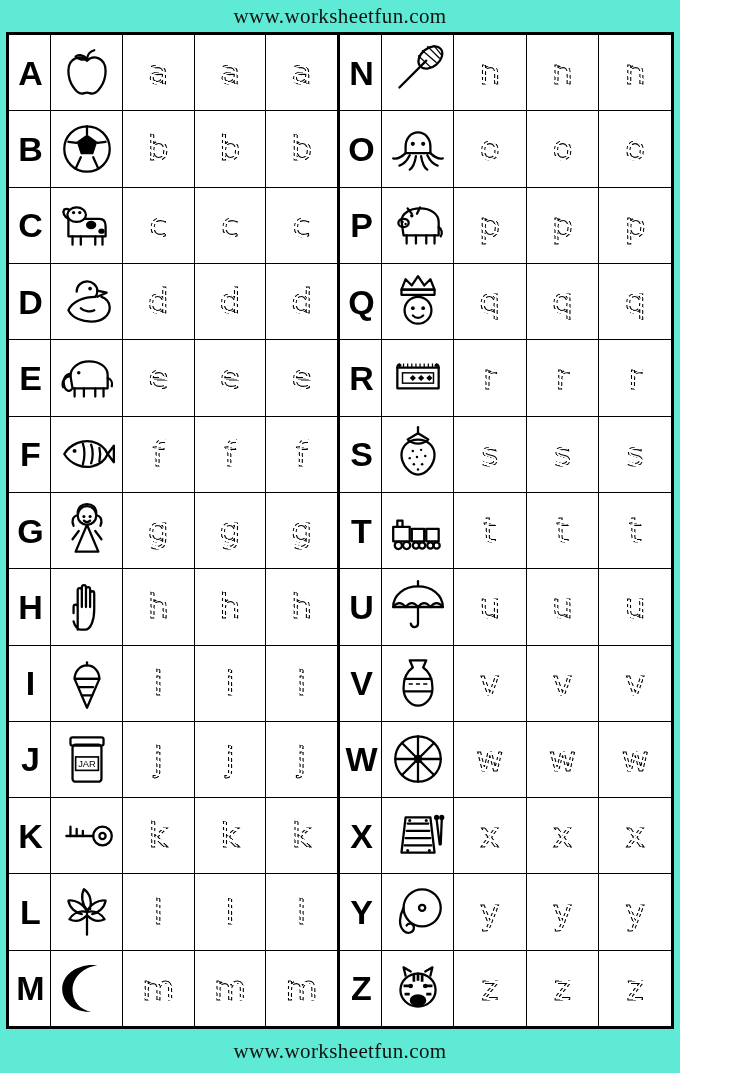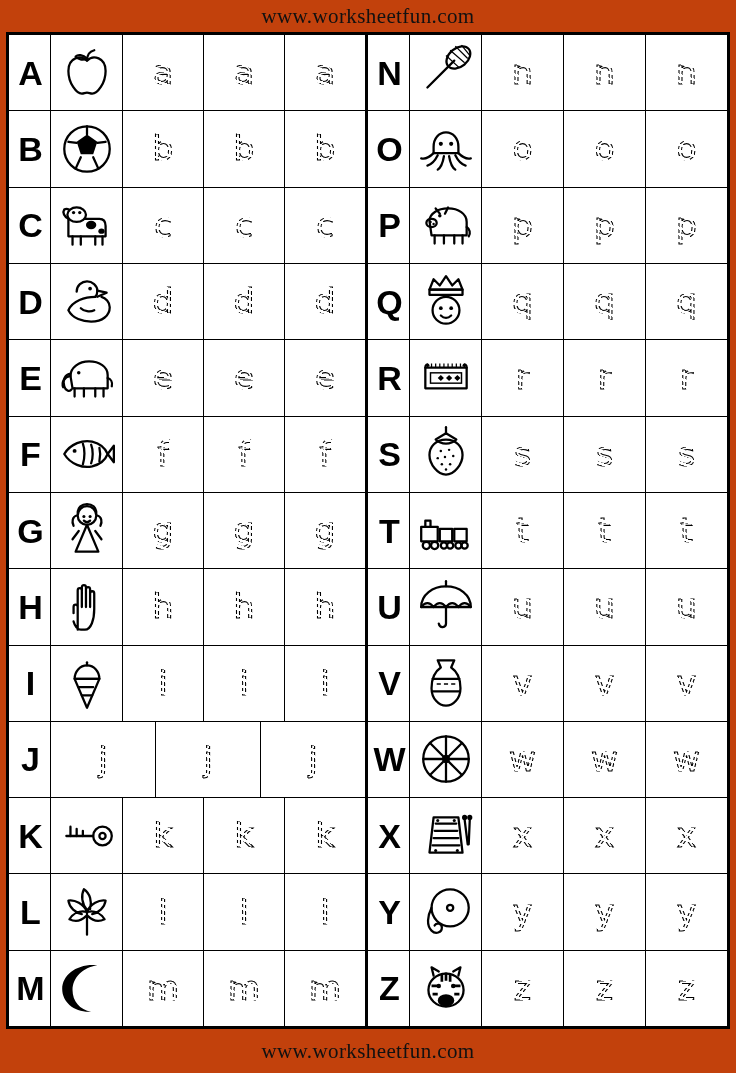--- a/index.html
+++ b/index.html
@@ -8,26 +8,26 @@
     background: #ffffff;
   }
   body {
     width: 736px;
     height: 1073px;
     font-family: "Liberation Sans", sans-serif;
     overflow: hidden;
     position: relative;
   }
   .page {
-    width: 736px;
+    width: 680px;
     height: 1073px;
     box-sizing: border-box;
     display: flex;
     flex-direction: column;
-    background: #c2410c;
+    background: #5eead4;
   }
   .site-header, .site-footer {
     text-align: center;
     font-family: "Liberation Serif", serif;
     font-size: 21px;
     color: #111;
     letter-spacing: 0.4px;
   }
   .site-header {
     height: 32px;
@@ -337,20 +337,30 @@
           </div>
           <div class="cell cell-trace">
             <span class="trace-wrap"><span class="trace-glyph">i</span></span>
           </div>
           <div class="cell cell-trace">
             <span class="trace-wrap"><span class="trace-glyph">i</span></span>
           </div>
         </div>
         <div class="row">
           <div class="cell cell-letter">J</div>
+          <div class="cell cell-pic">
+            <span class="pic">
+              <svg viewBox="0 0 60 60">
+                <rect x="16" y="16" width="28" height="36" rx="3" fill="none" stroke="#000" stroke-width="2.2" stroke-linecap="round" stroke-linejoin="round"></rect>
+                <rect x="14" y="9" width="32" height="8" rx="2" fill="none" stroke="#000" stroke-width="2.2" stroke-linecap="round" stroke-linejoin="round"></rect>
+                <rect x="19" y="28" width="22" height="13" fill="#fff" stroke="#000" stroke-width="1.6"></rect>
+                <text x="30" y="38" font-family="Liberation Sans, sans-serif" font-size="9" text-anchor="middle" fill="#000">JAR</text>
+              </svg>
+            </span>
+          </div>
           <div class="cell cell-trace">
             <span class="trace-wrap"><span class="trace-glyph">j</span></span>
           </div>
           <div class="cell cell-trace">
             <span class="trace-wrap"><span class="trace-glyph">j</span></span>
           </div>
           <div class="cell cell-trace">
             <span class="trace-wrap"><span class="trace-glyph">j</span></span>
           </div>
         </div>

